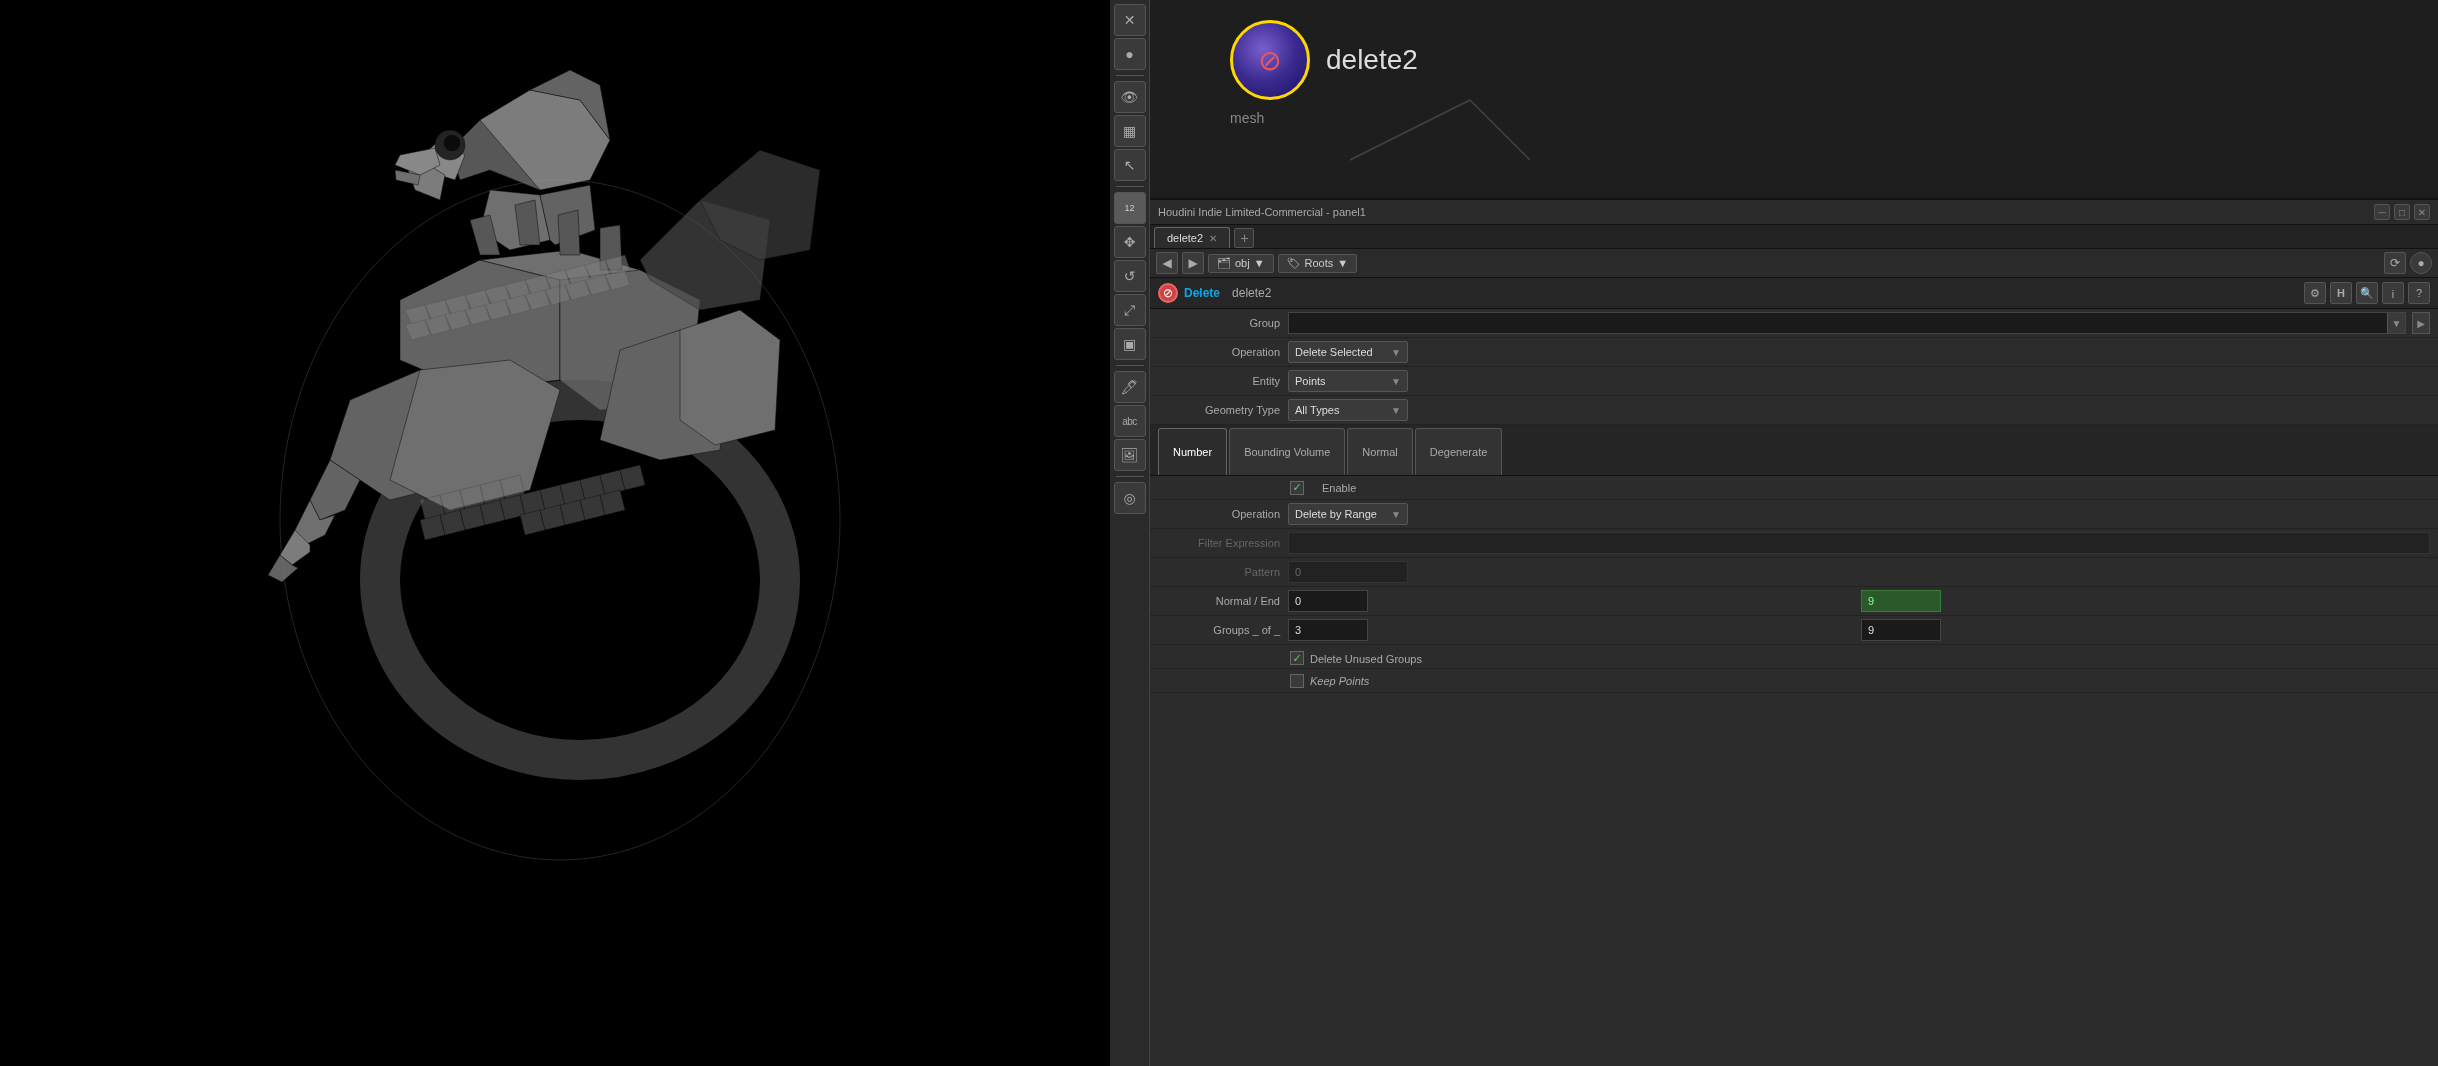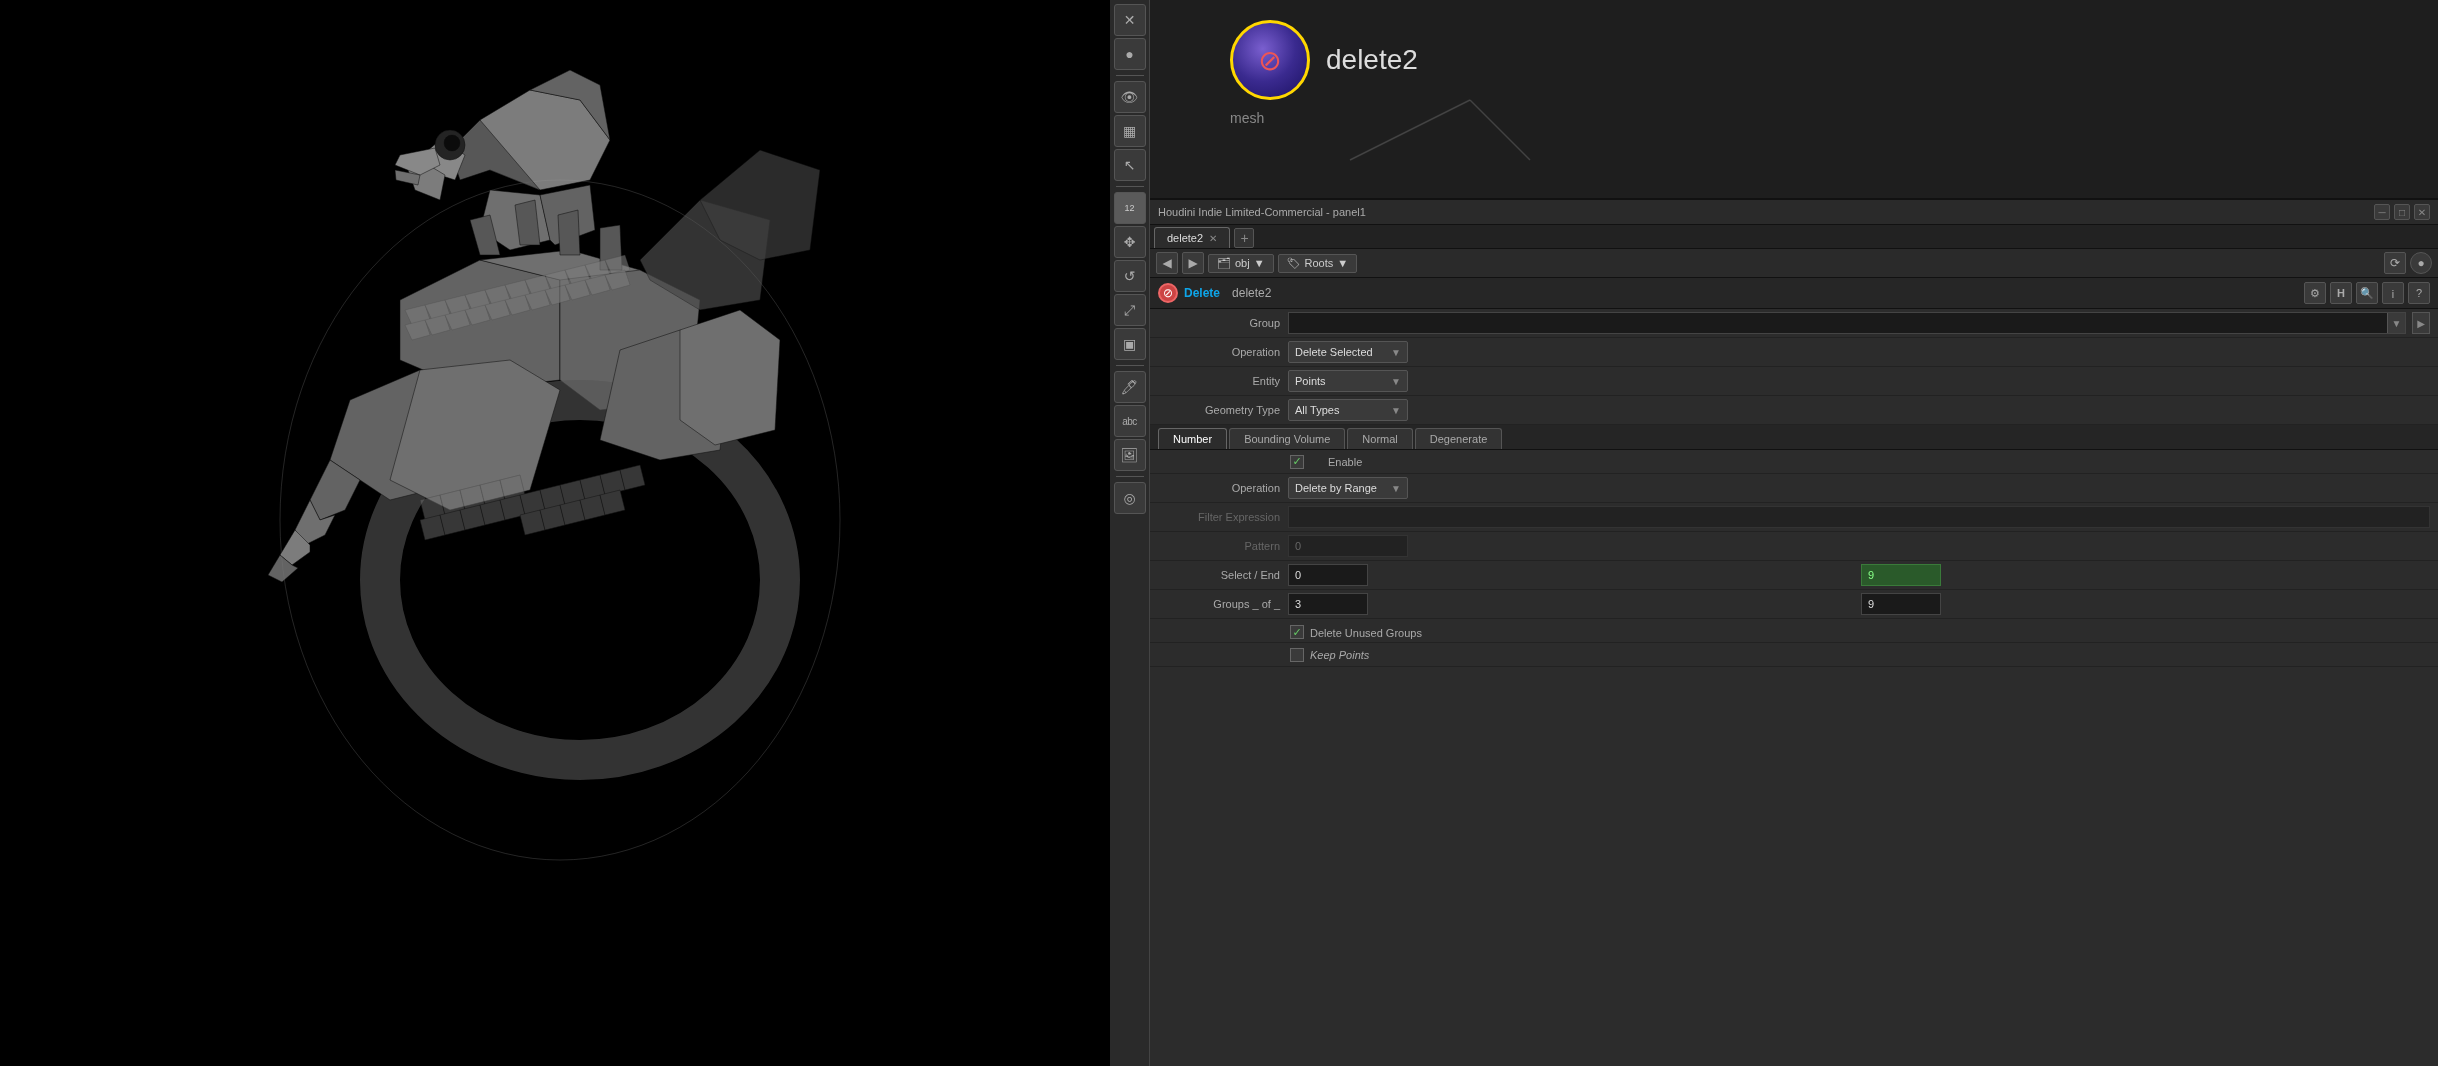--- a/index.html
+++ b/index.html
@@ -307,21 +307,21 @@
 
     
     .prop-tabs {
       display: flex;
       background: #252525;
       border-bottom: 1px solid #111;
       padding: 0 8px;
     }
 
     .prop-tab {
-      padding: 4px 14px;
+      padding: 17px 14px;
       background: #333;
       border: 1px solid #555;
       border-bottom: none;
       color: #aaa;
       font-size: 11px;
       cursor: pointer;
       border-radius: 3px 3px 0 0;
       margin-right: 2px;
       margin-top: 3px;
     }
@@ -332,21 +332,21 @@
       border-color: #666;
     }
 
     
     .checkbox-row {
       display: flex;
       align-items: center;
       padding: 3px 8px 3px 140px;
       border-bottom: 1px solid #222;
       min-height: 24px;
-      gap: 24px;
+      gap: 18px;
     }
 
     .checkbox-indicator {
       width: 14px;
       height: 14px;
       border: 1px solid #666;
       background: #3a3a3a;
       display: flex;
       align-items: center;
       justify-content: center;
@@ -870,21 +870,21 @@
     </div>
 
     <div class="param-row">
       <span class="param-label" style="color:#666">Pattern</span>
       <div class="param-value">
         <input type="text" class="pattern-field" value="0" disabled="" style="">
       </div>
     </div>
 
     <div class="param-row">
-      <span class="param-label">Select / End</span>
+      <span class="param-label">Normal / End</span>
       <div class="param-value">
         <div class="number-field-container">
           <input type="text" class="number-field" value="0" style="">
         </div>
         <div class="number-field-container">
           <input type="text" class="number-field-green" value="9" style="">
         </div>
       </div>
     </div>
 

